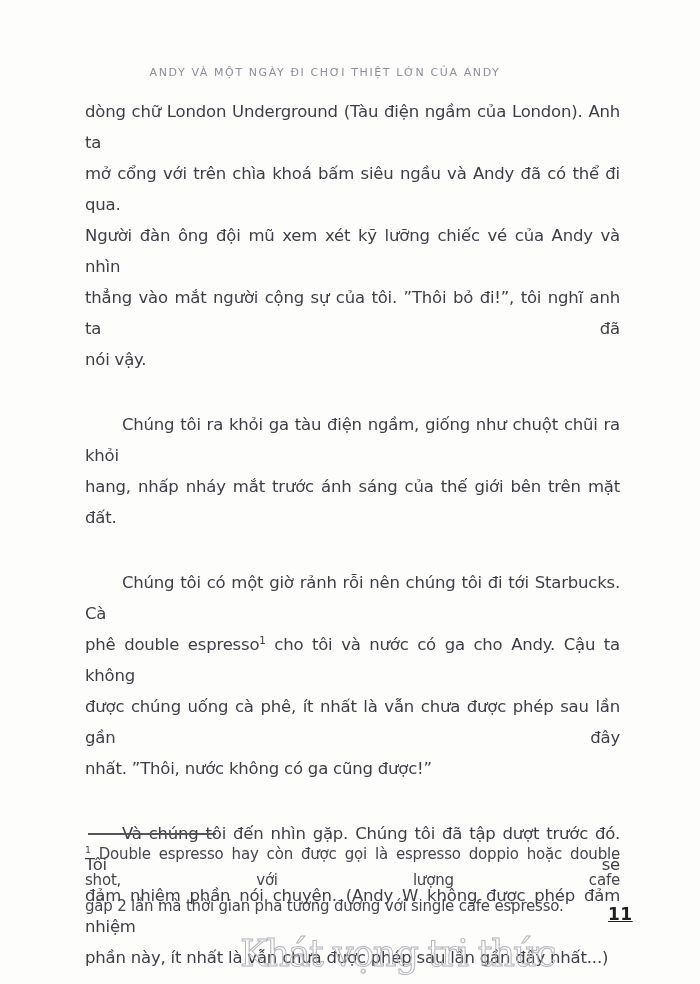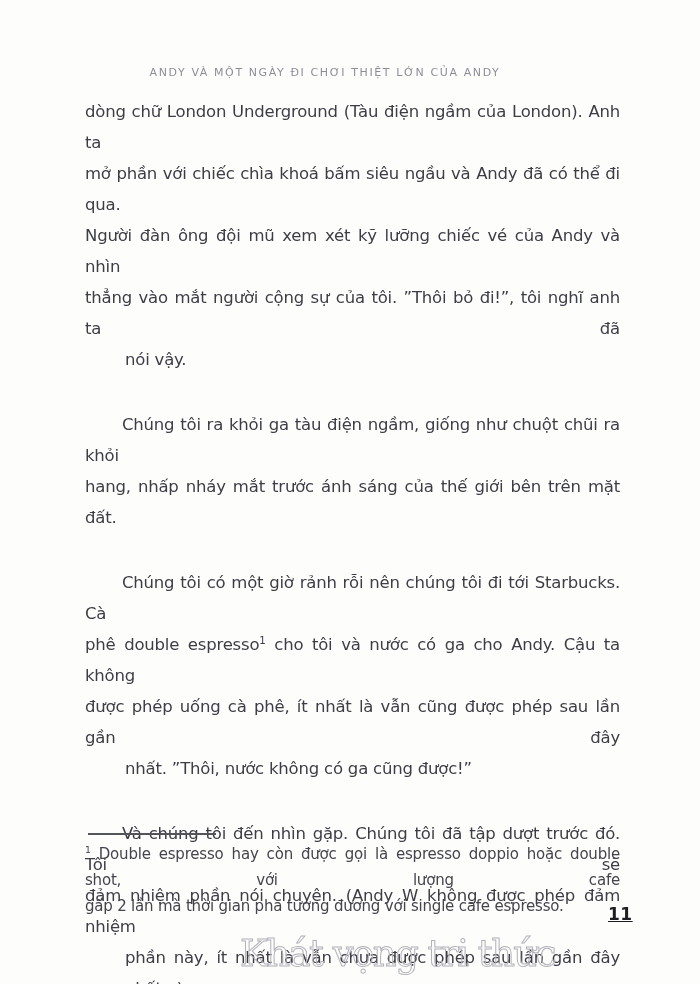--- a/index.html
+++ b/index.html
@@ -17,21 +17,21 @@
     font-size:11px; letter-spacing:1.6px;
     color:#8d8d99;
     white-space:nowrap;
   }
   .body-text {
     position:absolute; top:96px; left:85px; width:535px;
     font-size:16.5px; line-height:31px; letter-spacing:-0.2px;
   }
   .para { margin:0 0 10px 0; }
   .line { text-align:justify; text-align-last:justify; }
-  .para .line.lastline { text-align-last:left;margin-left:40px; }
+  .para .line.lastline { text-align-last:left; }
   .para.indent .line.firstline { text-indent:37px;margin-top:34px; }
   .footnote-rule {
     position:absolute; top:833px; left:88px; width:128px; height:0;
     border-top:2px solid #54545b;
   }
   .footnote {
     position:absolute; top:841px; left:85px; width:535px;
     font-size:15px; line-height:26px; letter-spacing:-0.2px;
     color:#44444c;
   }
@@ -66,33 +66,33 @@
 </head>
 <body>
 
 <div class="page">
 
   <div class="running-header">ANDY VÀ MỘT NGÀY ĐI CHƠI THIỆT LỚN CỦA ANDY</div>
 
   <div class="body-text" id="body-text">
       <div class="para">
         <div class="line firstline">dòng chữ London Underground (Tàu điện ngầm của London). Anh ta</div>
-        <div class="line">mở phần với chiếc chìa khoá bấm siêu ngầu và Andy đã có thể đi qua.</div>
+        <div class="line">mở cổng với trên chìa khoá bấm siêu ngầu và Andy đã có thể đi qua.</div>
         <div class="line">Người đàn ông đội mũ xem xét kỹ lưỡng chiếc vé của Andy và nhìn</div>
         <div class="line">thẳng vào mắt người cộng sự của tôi. ”Thôi bỏ đi!”, tôi nghĩ anh ta đã</div>
         <div class="line lastline">nói vậy.</div>
       </div>
       <div class="para indent">
         <div class="line firstline">Chúng tôi ra khỏi ga tàu điện ngầm, giống như chuột chũi ra khỏi</div>
         <div class="line">hang, nhấp nháy mắt trước ánh sáng của thế giới bên trên mặt đất.</div>
       </div>
       <div class="para indent">
         <div class="line firstline">Chúng tôi có một giờ rảnh rỗi nên chúng tôi đi tới Starbucks. Cà</div>
         <div class="line">phê double espresso<sup>1</sup> cho tôi và nước có ga cho Andy. Cậu ta không</div>
-        <div class="line">được phép uống cà phê, ít nhất là vẫn cũng được phép sau lần gần đây</div>
+        <div class="line">được chúng uống cà phê, ít nhất là vẫn chưa được phép sau lần gần đây</div>
         <div class="line lastline">nhất. ”Thôi, nước không có ga cũng được!”</div>
       </div>
       <div class="para indent">
         <div class="line firstline">Và chúng tôi đến nhìn gặp. Chúng tôi đã tập dượt trước đó. Tôi sẽ</div>
         <div class="line">đảm nhiệm phần nói chuyện. (Andy W không được phép đảm nhiệm</div>
         <div class="line lastline">phần này, ít nhất là vẫn chưa được phép sau lần gần đây nhất...)</div>
       </div>
       <div class="para indent">
         <div class="line firstline">Chỉ dẫn dành cho chúng tôi đã rất rõ ràng. Đúng, Capstone muốn</div>
       </div>

